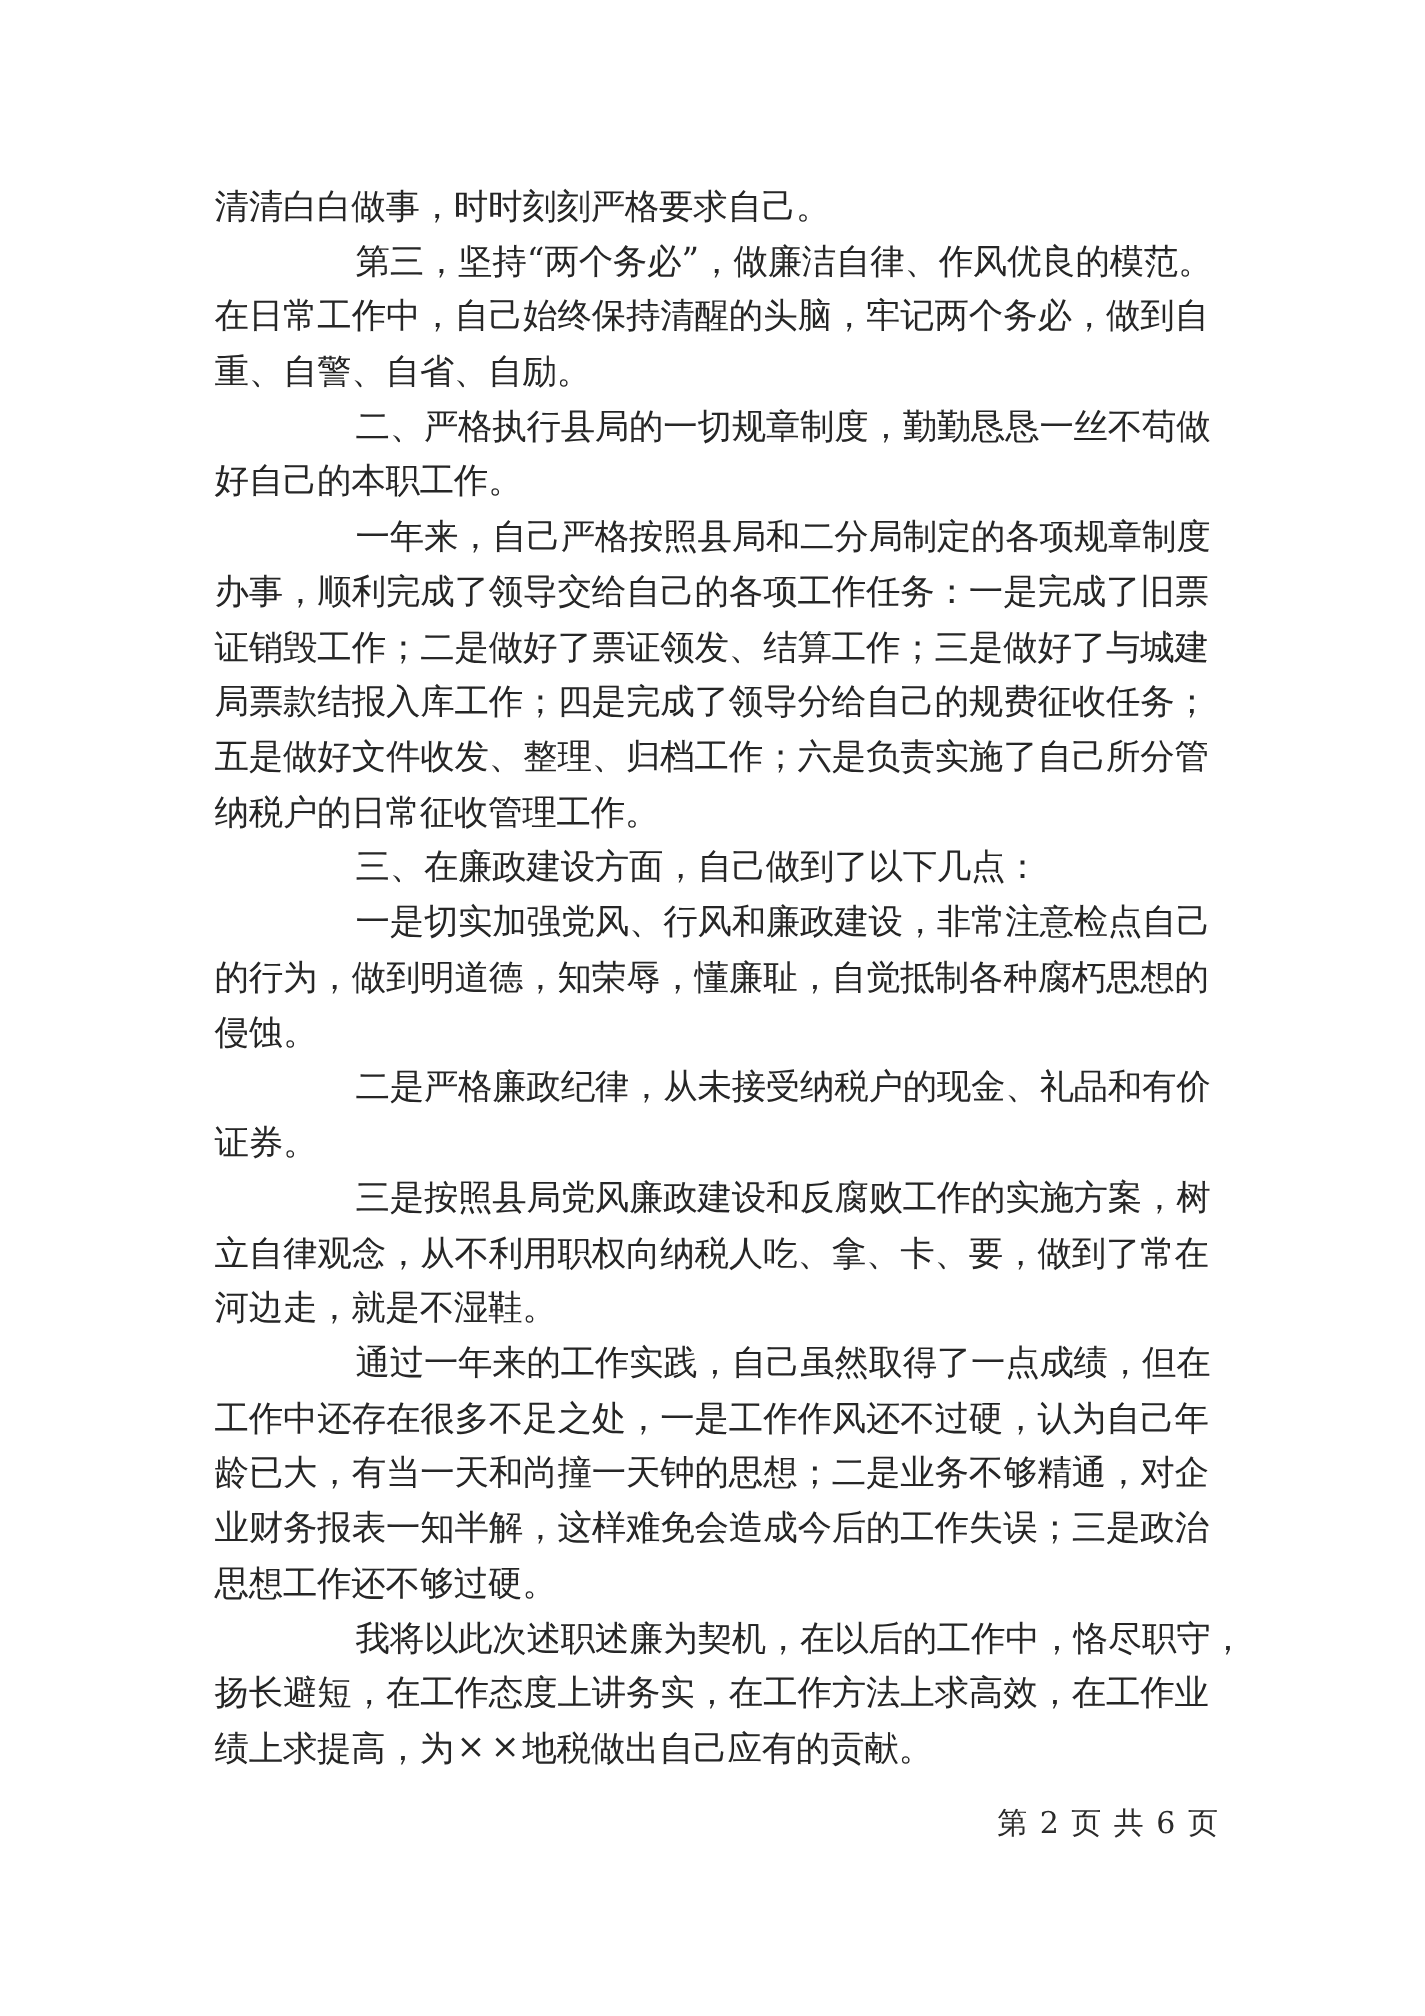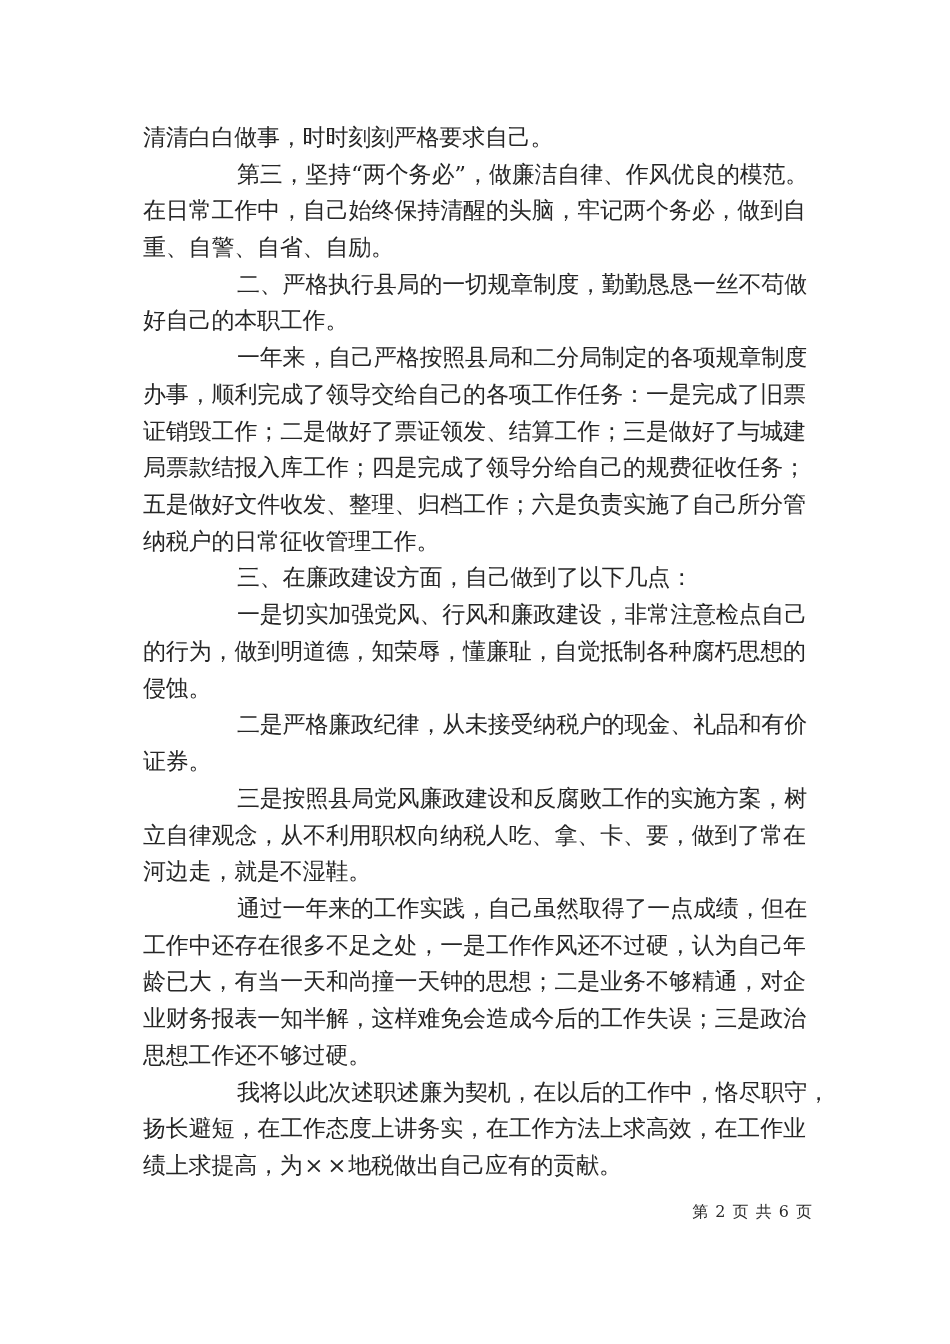--- a/index.html
+++ b/index.html
@@ -44,21 +44,21 @@
     text-align: center;
     overflow: visible;
   }
   .ch.narrow {
     width: 12px;
   }
   .footer {
     position: absolute;
     top: 1202px;
     right: 137px;
-    font-size: 16px;
+    font-size: 20px;
     letter-spacing: 1px;
     color: #2b2b2b;
     white-space: pre;
   }
 </style>
 </head>
 <body>
 
 <div class="page">
   <div class="text-block">

